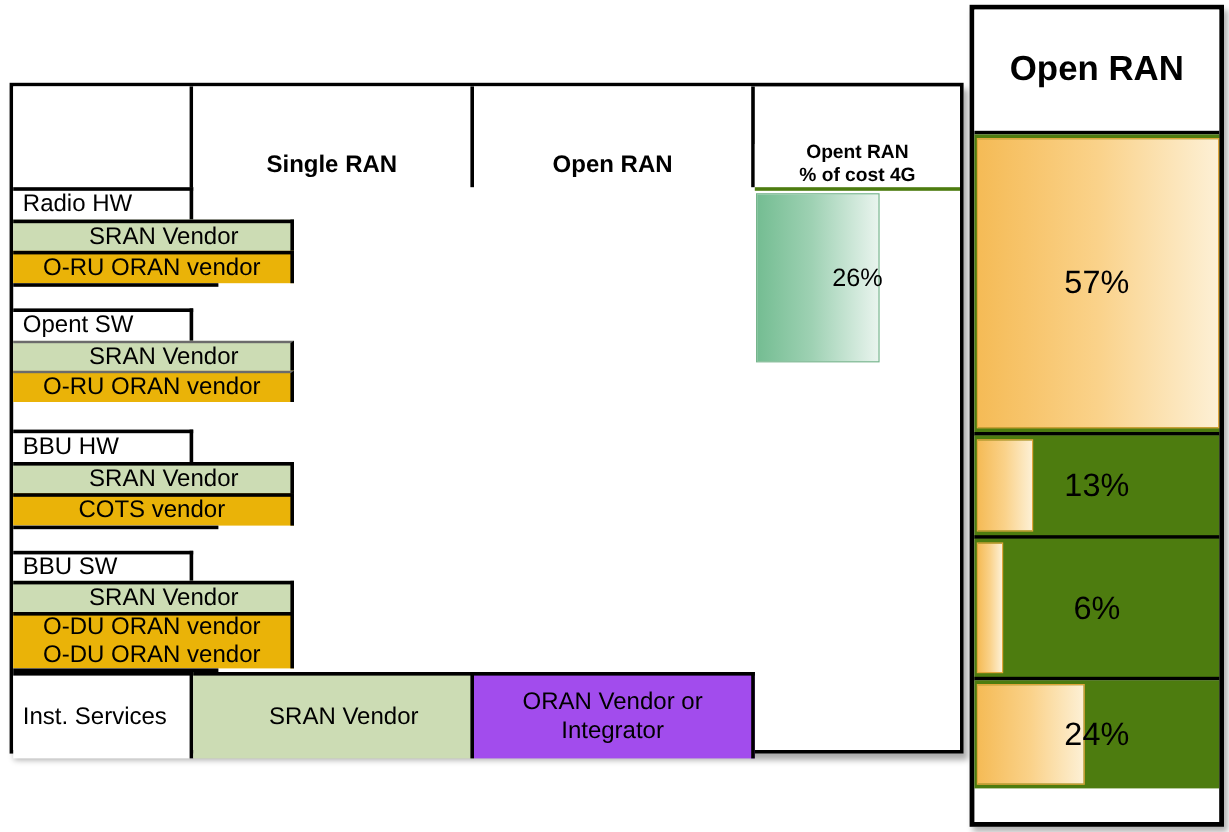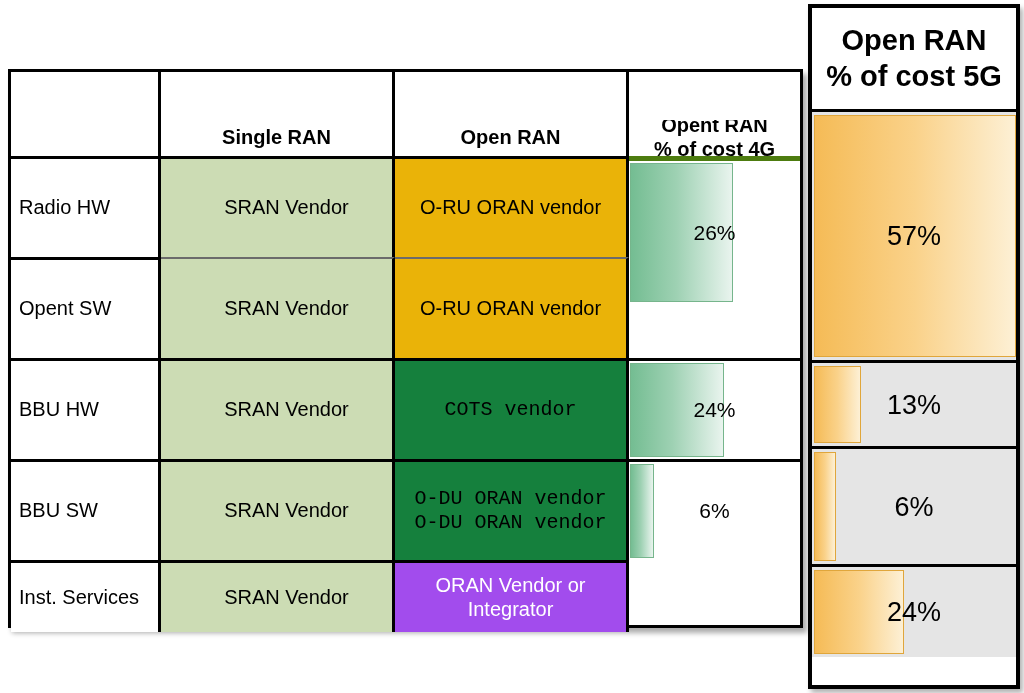--- a/index.html
+++ b/index.html
@@ -29,21 +29,21 @@
   }
   .trow {
     display: flex;
     width: 100%;
     box-sizing: border-box;
   }
   .trow.hdr      { height: 84px; }
   .trow.r0,
   .trow.r1,
   .trow.r2,
-  .trow.r3       { height: 101px; }
+  .trow.r3       { height: 101px; flex-direction: column; }
   .trow.r4       { height: 72px; }
 
   .tcell {
     box-sizing: border-box;
     display: flex;
     align-items: center;
     justify-content: center;
     font-size: 20px;
     color: #000000;
     line-height: 1.18;
@@ -51,32 +51,32 @@
     overflow: hidden;
     position: relative;
   }
   .c-label  { width: 150px; border-right: 3px solid #000; justify-content: flex-start; padding-left: 8px; text-align: left; }
   .c-sran   { width: 234px; border-right: 3px solid #000; }
   .c-oran   { width: 234px; border-right: 3px solid #000; }
   .c-bar4g  { width: 171px; }
 
   .trow.hdr .tcell       { font-weight: bold; align-items: flex-end; padding-bottom: 6px; }
   .trow.hdr .c-label     { background:#fff; }
-  .trow.hdr .c-bar4g     { align-items: center; padding-bottom: 0; font-size: 20px; margin-top: 48px; }
+  .trow.hdr .c-bar4g     { align-items: center; padding-bottom: 0; font-size: 16px; margin-top: 48px; }
 
   .trow.r0 .tcell, .trow.r1 .tcell, .trow.r2 .tcell,
   .trow.r3 .tcell, .trow.r4 .tcell { border-top: 3px solid #000; }
 
   .trow.r1 .c-sran, .trow.r1 .c-oran { border-top-color: #6b6b6b; border-top-width: 2px; }
   .trow.r1 .c-bar4g { border-top: none; }
 
   .fill-green  { background: #ccdcb4; padding-left: 20px; }
   .fill-blue   { background: #eab308; }
-  .fill-yellow { background: #15803d; font-family: Liberation Mono, monospace; }
-  .fill-purple { background: #a24ced; color: #ffffff; }
+  .fill-yellow { background: #eab308; }
+  .fill-purple { background: #a24ced; color: #000000; }
   .fill-white  { background: #ffffff; }
 
   
   .barcell {
     display: block;
     position: relative;
     background: #ffffff;
   }
   .bar {
     position: absolute;
@@ -97,21 +97,21 @@
     z-index: 2;
   }
   
   #bar-span-26 {
     position: absolute;
     right: 0;
     top: 84px;
     width: 171px;
     height: 148px;
     box-sizing: border-box;
-    border-top: 5px solid #4d7c0f;
+    border-top: 3px solid #4d7c0f;
     background: #fff;
   }
 
   
   #panel-5g {
     position: absolute;
     left: 808px;
     top: 4px;
     width: 212px;
     height: 685px;
@@ -130,21 +130,21 @@
     justify-content: center;
     font-weight: bold;
     font-size: 29px;
     line-height: 1.22;
     color: #000;
     background: #ffffff;
   }
   .p5row {
     position: relative;
     box-sizing: border-box;
-    background: #e5e5e5;
+    background: #4d7c0f;
     border-bottom: 3px solid #000;
   }
   .p5row:last-child { border-bottom: none; }
   .obar {
     position: absolute;
     left: 2px;
     top: 3px;
     bottom: 3px;
     box-sizing: border-box;
     border: 1px solid #e0a63b;
@@ -218,21 +218,20 @@
 
   <div id="bar-span-26">
     <div class="bar" id="bar4g-0" style="width: 60%;"></div>
     <span class="barlabel">26%</span>
   </div>
 </div>
 
 <div id="panel-5g">
   <div id="panel-5g-header">
     <span>Open RAN</span>
-    <span>% of cost 5G</span>
   </div>
 
   <div class="p5row" id="p5-0" style="height: 251px;">
     <div class="obar" id="bar5g-0" style="width: 99%;"></div>
     <span class="olabel">57%</span>
   </div>
 
   <div class="p5row" id="p5-1" style="height: 86px;">
     <div class="obar" id="bar5g-1" style="width: 23%;"></div>
     <span class="olabel">13%</span>

